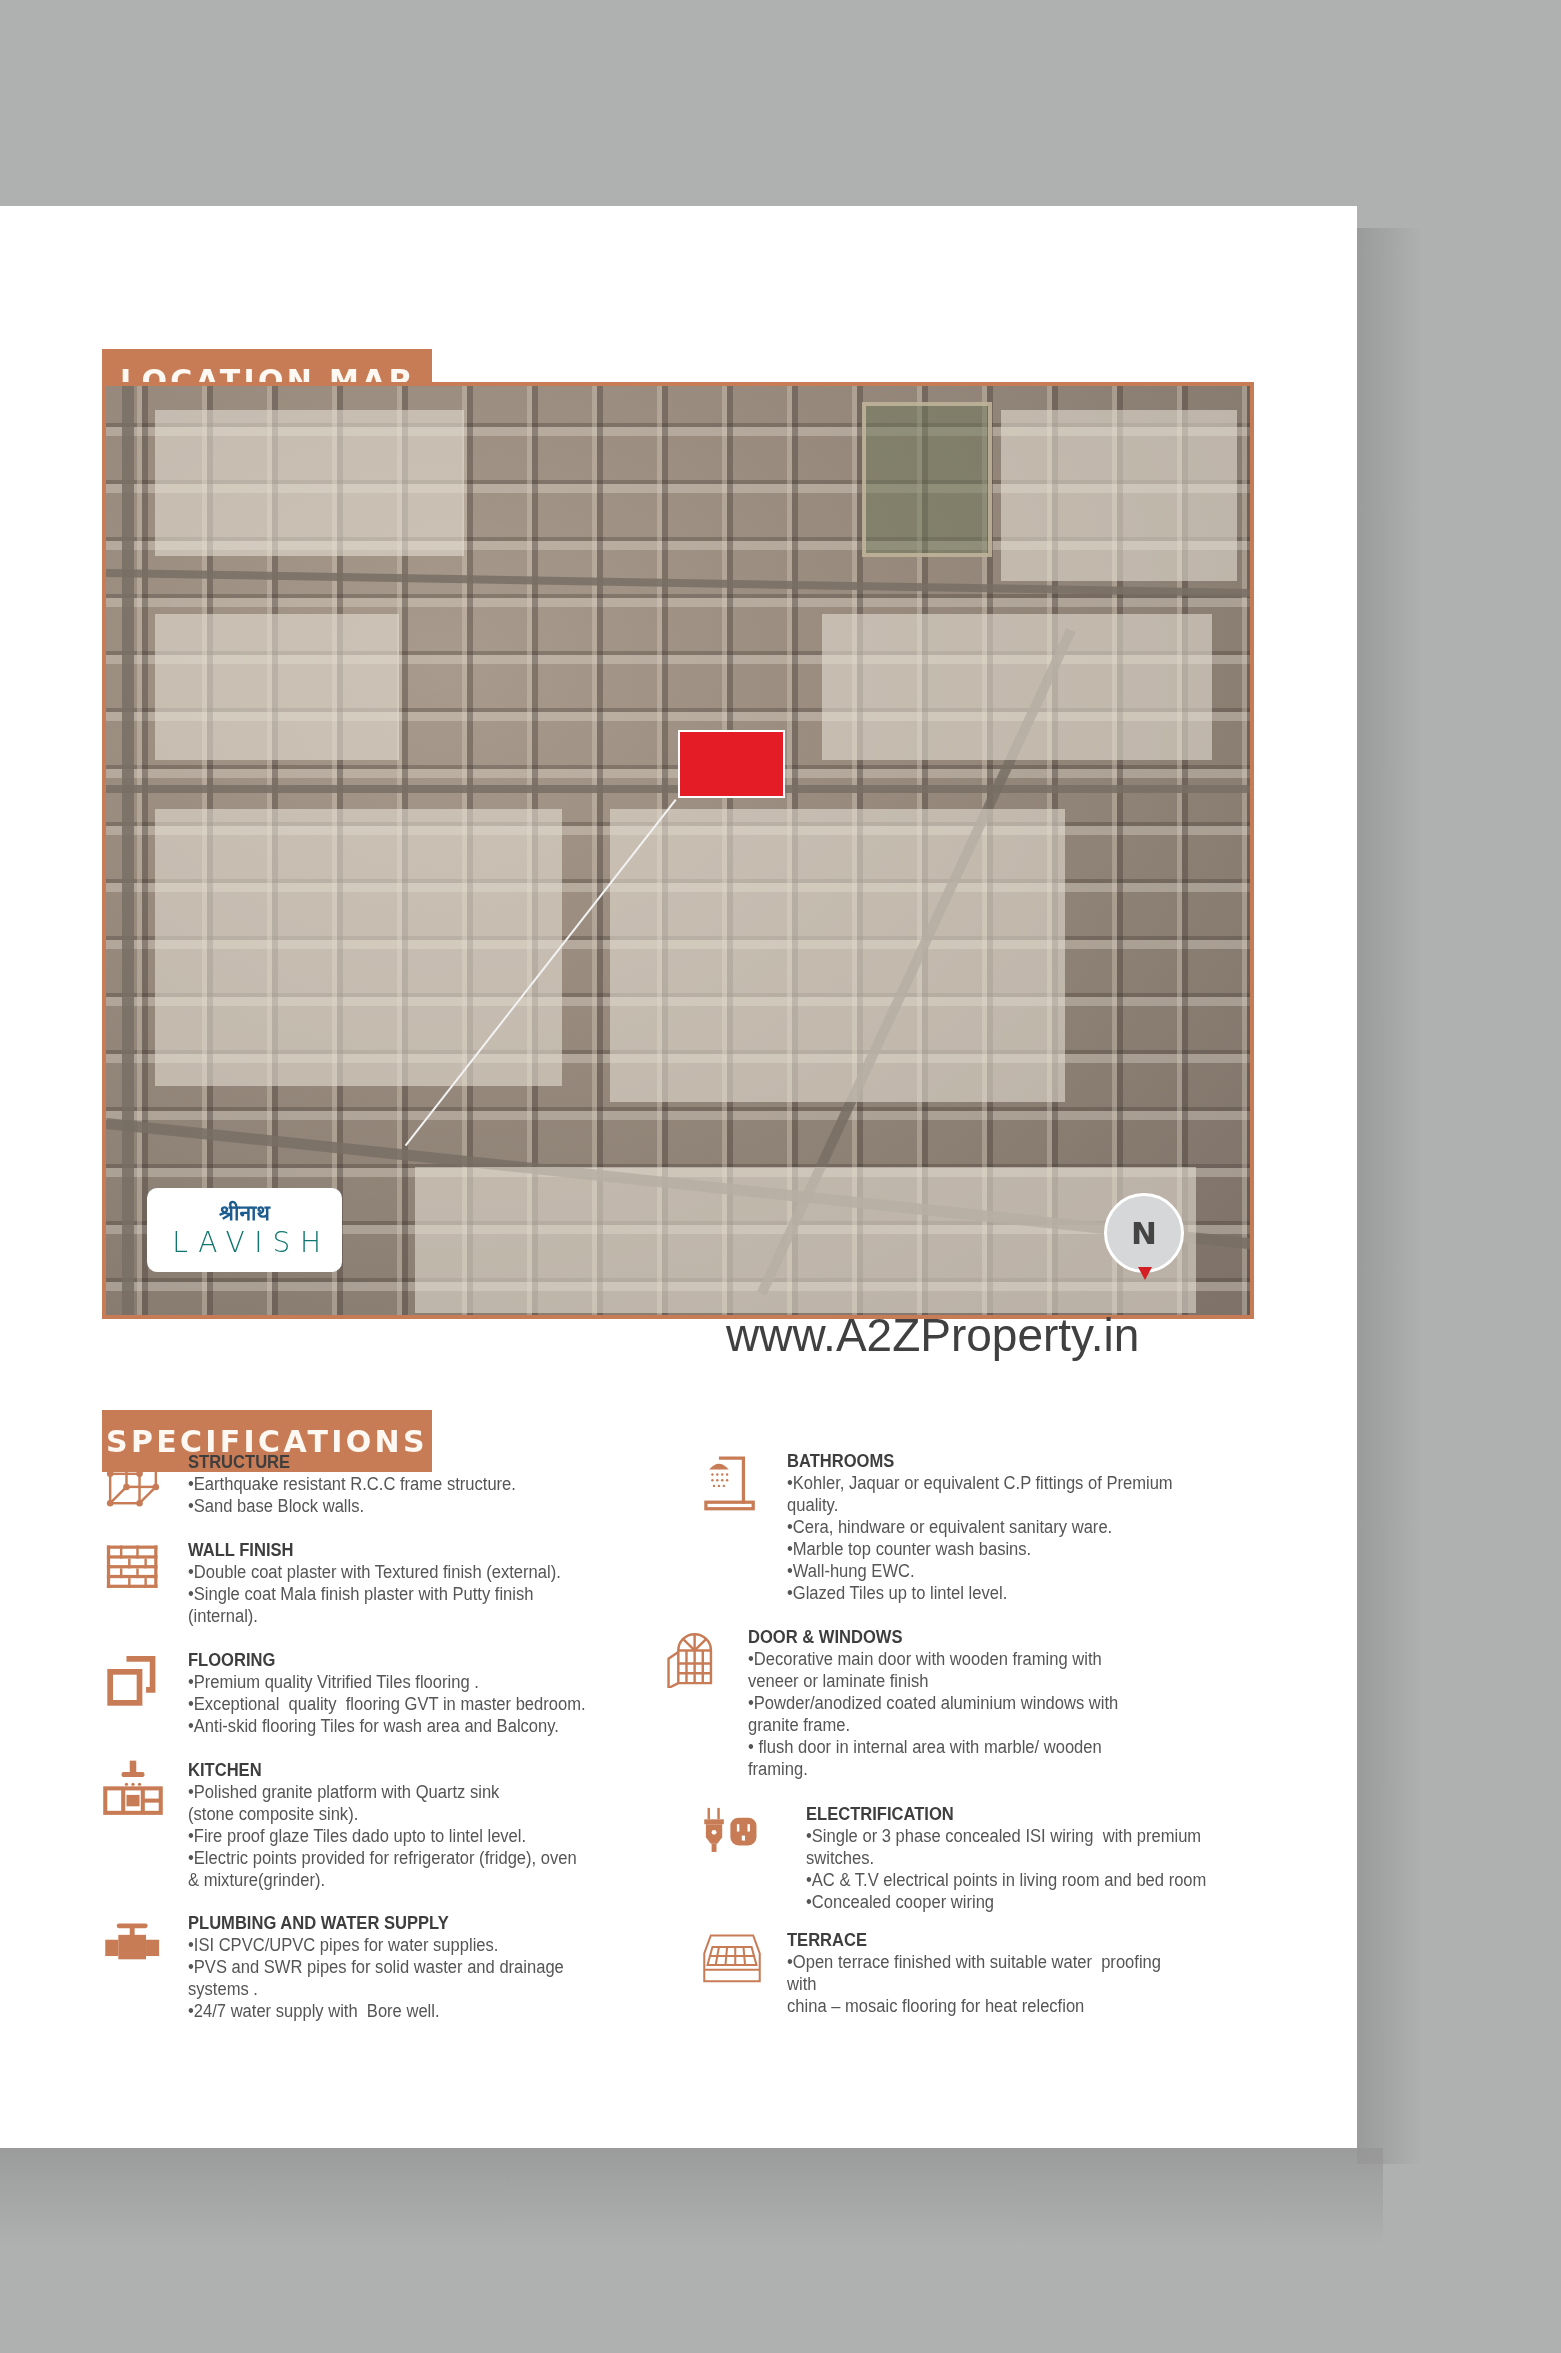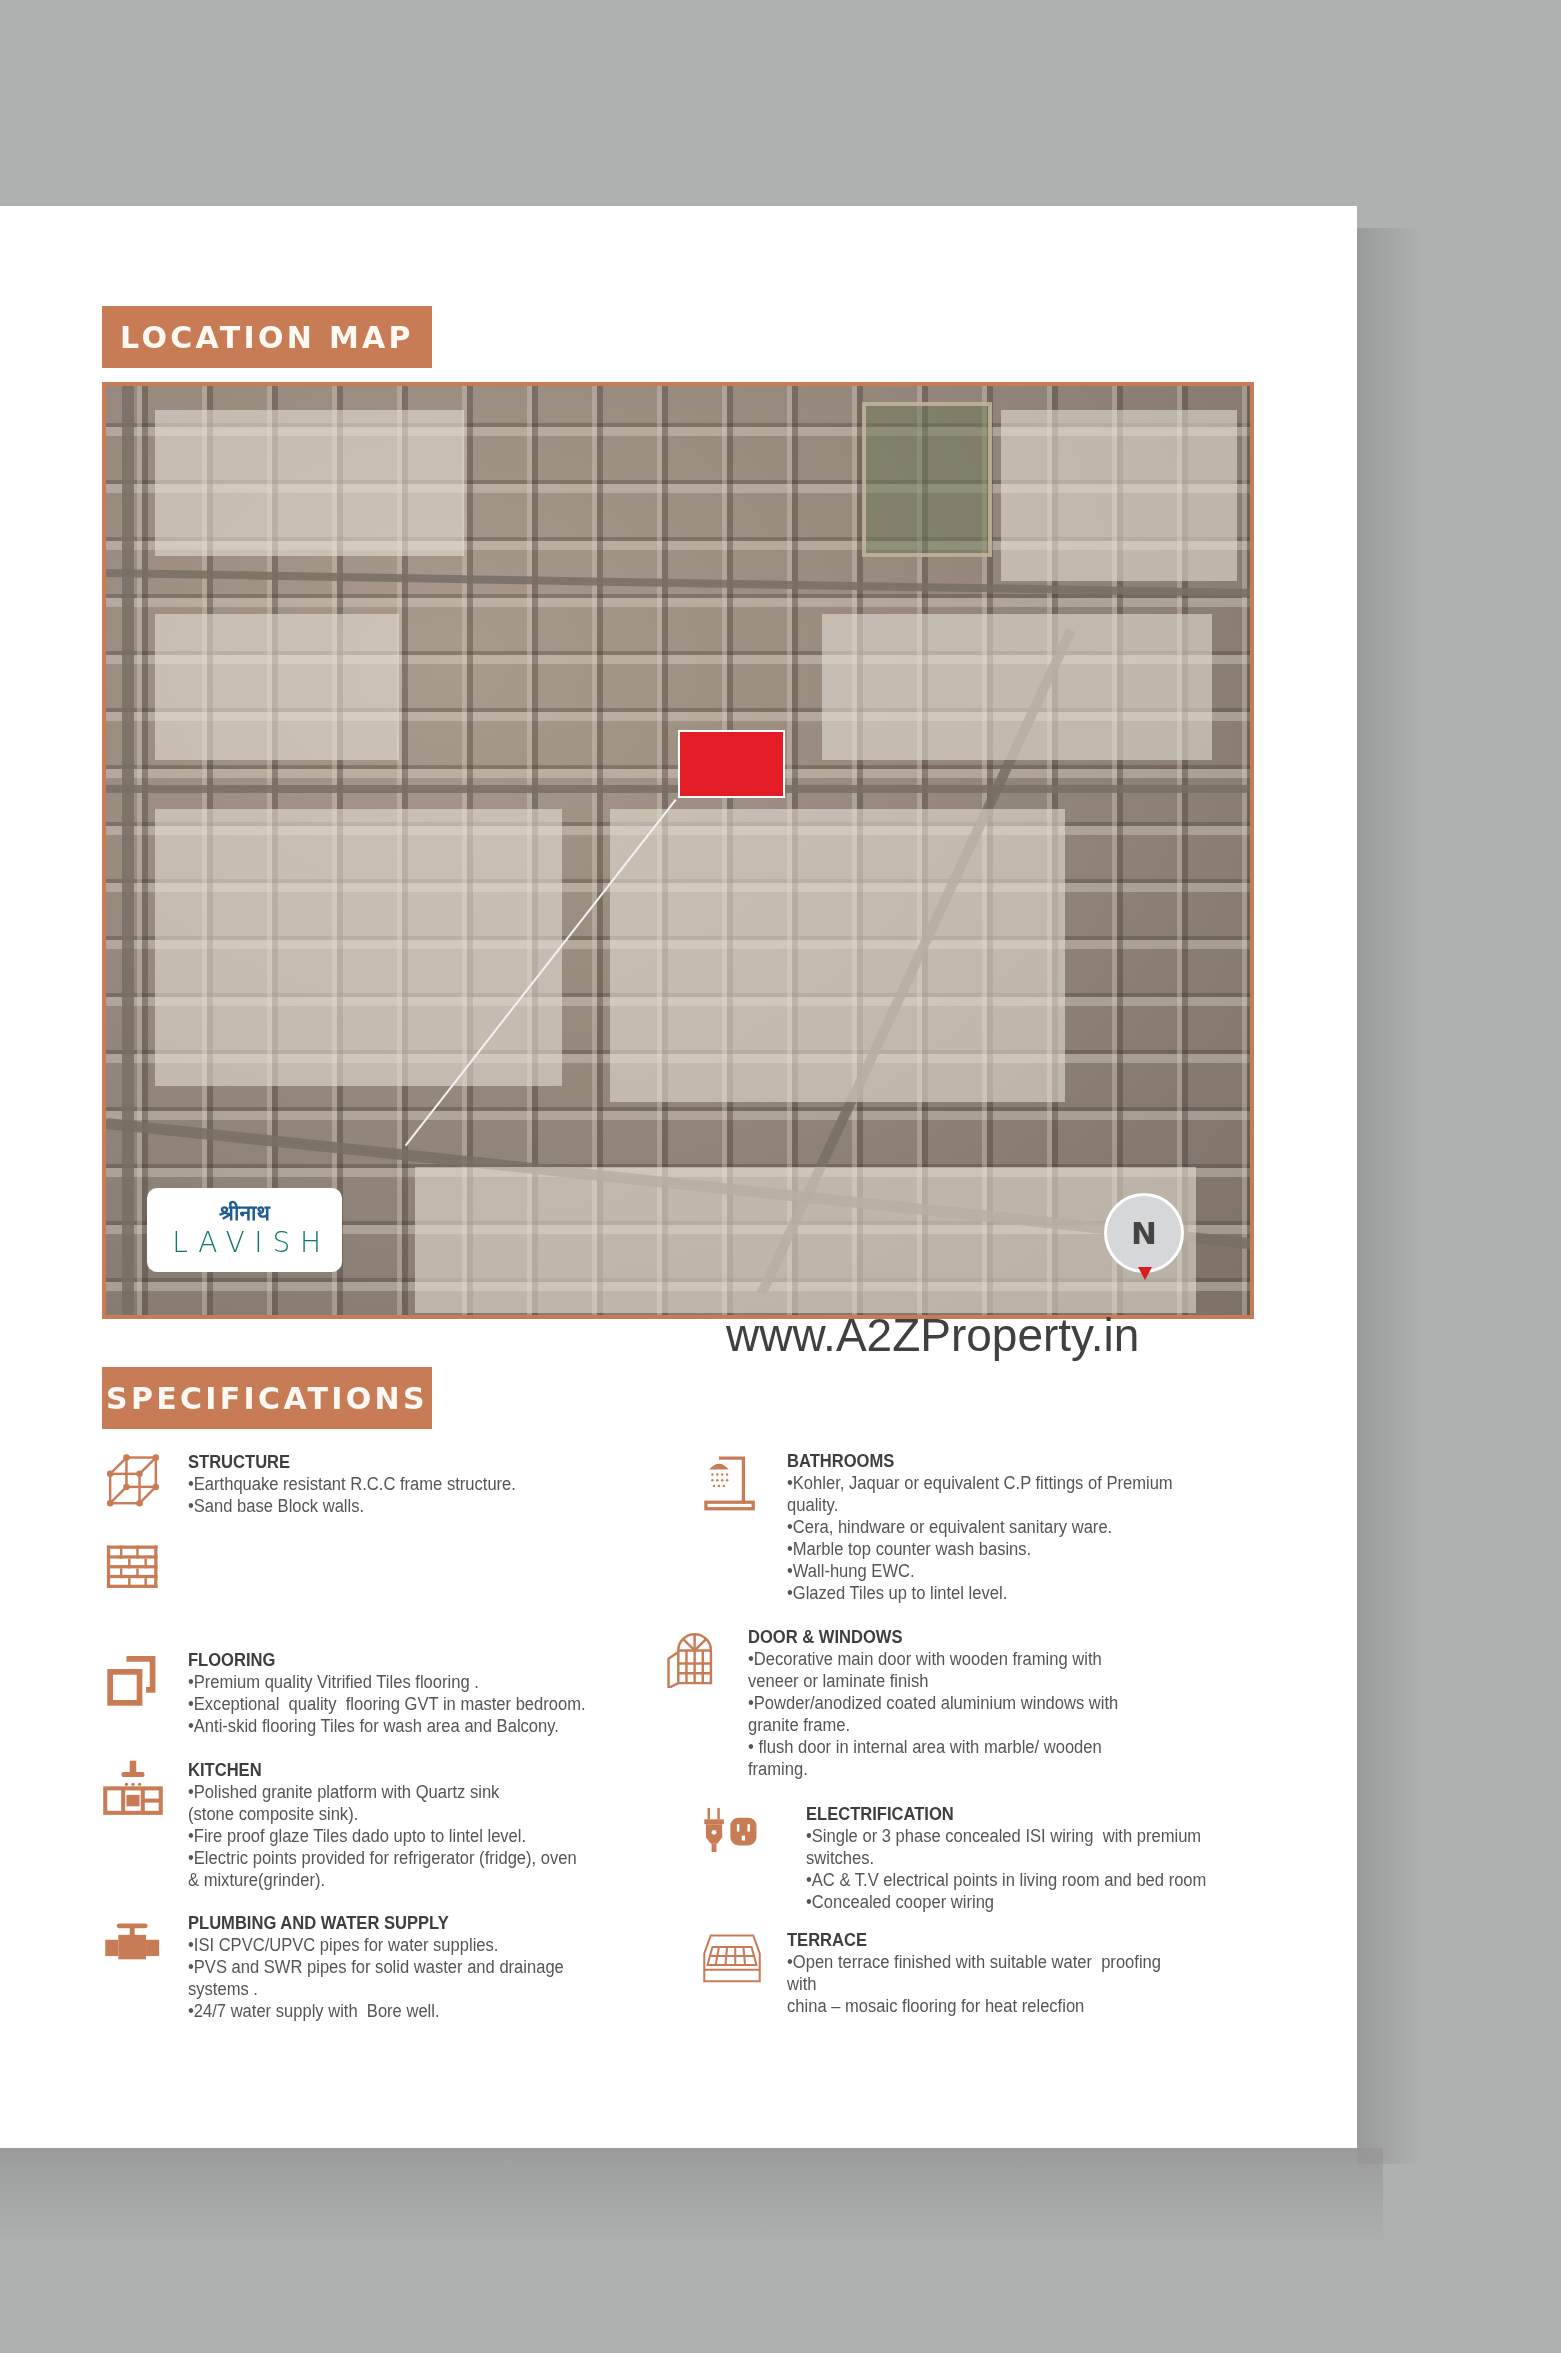--- a/index.html
+++ b/index.html
@@ -21,20 +21,21 @@
     position: absolute; left: 0; top: 206px; width: 1357px; height: 1942px;
     background: #ffffff;
   }
   .section-header {
     position: absolute; left: 102px; height: 62px;
     background: #c87c56; color: #fdf8f2;
     font-family: "DejaVu Sans", sans-serif; font-weight: bold;
     font-size: 30px; letter-spacing: 3.3px;
     display: flex; align-items: center; justify-content: center;
     width: 330px;
+    margin-top: 43px;
   }
   .map-frame {
     position: absolute; left: 102px; top: 382px; width: 1152px; height: 937px;
     border: 4.1px solid #c87c56;
     overflow: hidden;
     background:
       repeating-linear-gradient(90deg, rgba(255,255,255,0.0) 0 31px, rgba(220,210,195,0.35) 31px 36px, rgba(60,50,45,0.35) 36px 42px, rgba(0,0,0,0) 42px 65px),
       repeating-linear-gradient(0deg, rgba(255,255,255,0.0) 0 24.4px, rgba(230,222,210,0.35) 24.4px 33px, rgba(60,50,45,0.3) 33px 37px, rgba(0,0,0,0) 37px 57px),
       radial-gradient(ellipse at 30% 30%, #a89a8c 0%, #8f8276 60%, #7d7168 100%);
   }
@@ -183,20 +184,26 @@
         <rect x="22" y="8" width="3" height="16"></rect>
           <rect x="42" y="8" width="3" height="16"></rect>
         <rect x="32" y="24" width="3" height="12"></rect>
           <rect x="52" y="24" width="3" height="12"></rect>
         <rect x="22" y="36" width="3" height="12"></rect>
           <rect x="42" y="36" width="3" height="12"></rect>
         <rect x="32" y="48" width="3" height="12"></rect>
           <rect x="52" y="48" width="3" height="12"></rect>
       </g>
     </svg>
+    <div class="spec-text">
+      <div class="spec-title">WALL FINISH</div>
+      <div class="spec-line">•Double coat plaster with Textured finish (external).</div>
+      <div class="spec-line">•Single coat Mala finish plaster with Putty finish</div>
+      <div class="spec-line">(internal).</div>
+    </div>
   </div>
 
   <div class="spec" style="left:102px;top:1443px;">
     <svg class="spec-icon" viewBox="0 0 76 76">
       <g fill="none" stroke="#c87c56" stroke-width="7">
         <rect x="10" y="28" width="36" height="38"></rect>
         <polyline points="30,12 62,12 62,50 54,50"></polyline>
       </g>
     </svg>
     <div class="spec-text">

